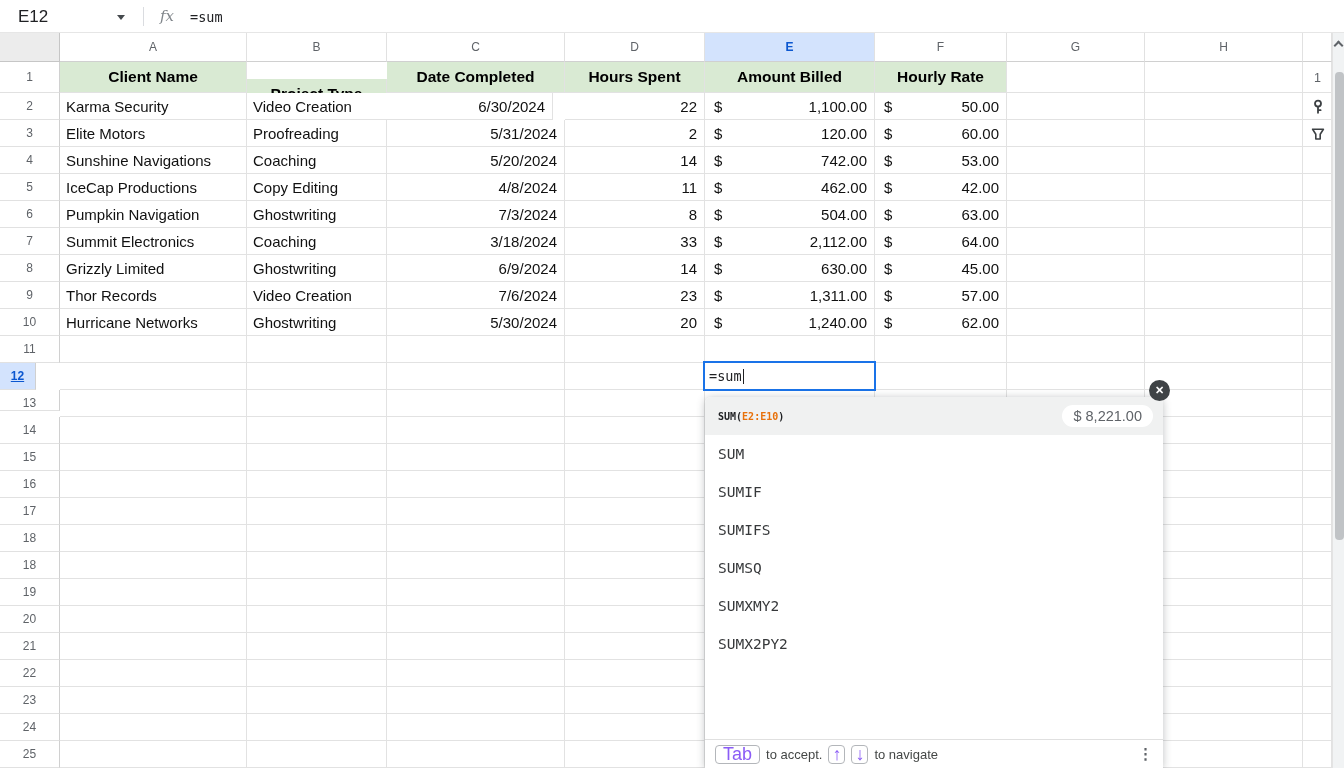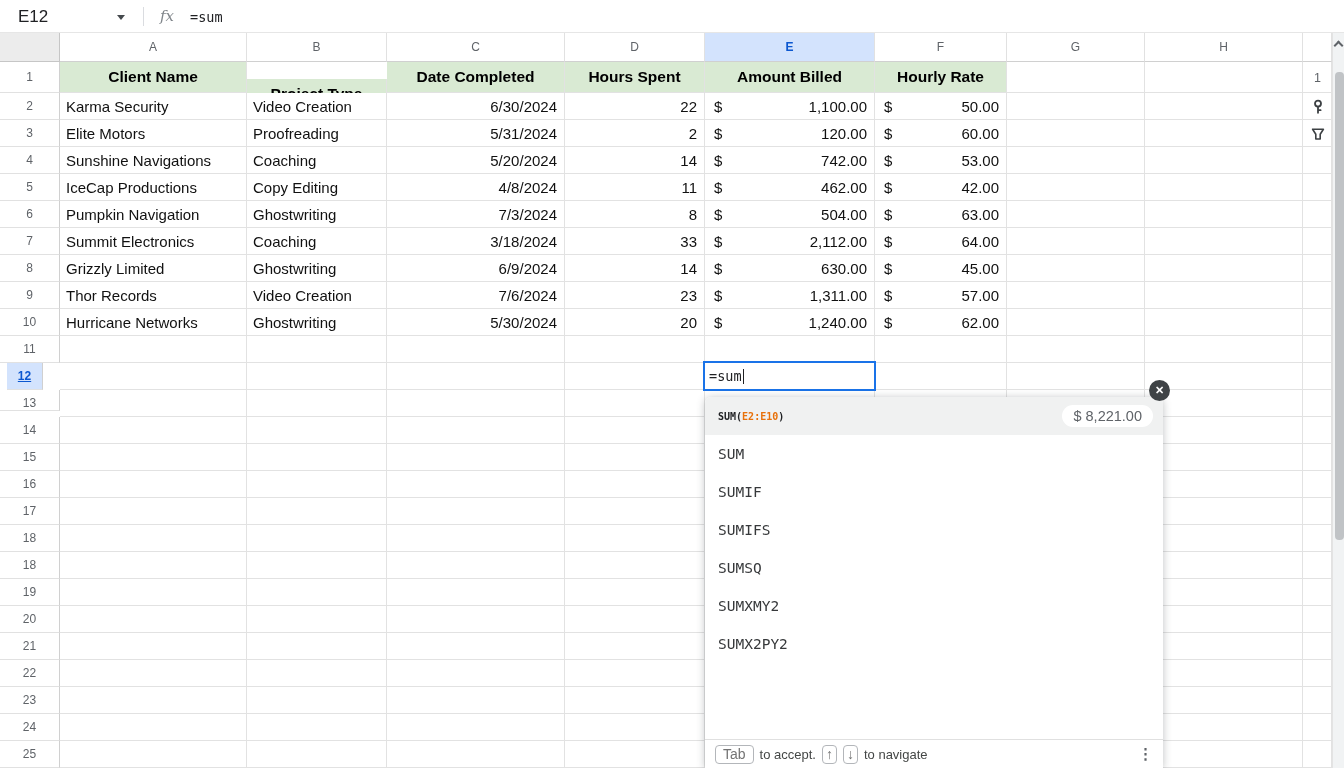--- a/index.html
+++ b/index.html
@@ -57,21 +57,21 @@
   #ac-top { height:38px; background:#f0f1f1; display:flex; align-items:center;
             justify-content:space-between; padding:0 10px 0 13px; }
   #ac-top .fname { font-family:"DejaVu Sans Mono", monospace; font-size:10px; font-weight:bold; color:#202124; }
   #ac-top .fname .range { color:var(--range-token); }
   #ac-pill { background:#fff; border-radius:14px; padding:3px 11px; font-size:14.5px; color:#5f6368; }
   .ac-item { height:38px; line-height:38px; padding-left:13px;
              font-family:"DejaVu Sans Mono", monospace; font-size:14.5px; color:#37393b; }
   #ac-footer { position:absolute; left:0; bottom:0; width:100%; height:29px; border-top:1px solid #e0e0e0;
                display:flex; align-items:center; padding:0 10px; gap:6px; font-size:13px; color:#444746; background:#fff; }
   .keycap { border:1px solid #b3b6ba; border-radius:4px; height:19px; line-height:17px;
-            padding:0 7px; font-size:14px; color:#737373; background:#fff; }
+            padding:0 7px; font-size:18px; color:#8b5cf6; background:#fff; }
   .keycap.arrow { padding:0 3px; }
   #ac-more { margin-left:auto; font-size:15px; font-weight:bold; color:#5f6368; letter-spacing:0; }
 
   #close-btn { position:absolute; left:1149px; top:380px; width:21px; height:21px; border-radius:50%;
                background:#3f4346; color:#fff; font-size:11px; display:flex; align-items:center;
                justify-content:center; z-index:9; font-weight:bold; }
 
   
   #vscroll { position:absolute; left:1332px; top:33px; width:12px; height:735px; background:#f1f3f4;
              border-left:1px solid #e3e3e3; z-index:4; }
@@ -109,21 +109,21 @@
       <div class="row-head" style="left: 0px; top: 93px; width: 60px; height: 27px; line-height: 27px;">2</div>
       <div class="row-head" style="left: 0px; top: 120px; width: 60px; height: 27px; line-height: 27px;">3</div>
       <div class="row-head" style="left: 0px; top: 147px; width: 60px; height: 27px; line-height: 27px;">4</div>
       <div class="row-head" style="left: 0px; top: 174px; width: 60px; height: 27px; line-height: 27px;">5</div>
       <div class="row-head" style="left: 0px; top: 201px; width: 60px; height: 27px; line-height: 27px;">6</div>
       <div class="row-head" style="left: 0px; top: 228px; width: 60px; height: 27px; line-height: 27px;">7</div>
       <div class="row-head" style="left: 0px; top: 255px; width: 60px; height: 27px; line-height: 27px;">8</div>
       <div class="row-head" style="left: 0px; top: 282px; width: 60px; height: 27px; line-height: 27px;">9</div>
       <div class="row-head" style="left: 0px; top: 309px; width: 60px; height: 27px; line-height: 27px;">10</div>
       <div class="row-head" style="left: 0px; top: 336px; width: 60px; height: 27px; line-height: 27px;">11</div>
-      <div class="row-head selected" style="left: 7px; top: 363px; width: 36px; height: 27px; line-height: 27px; text-decoration: underline;">12</div>
+      <div class="row-head selected" style="left: 0px; top: 363px; width: 36px; height: 27px; line-height: 27px; text-decoration: underline;">12</div>
       <div class="row-head" style="left: 0px; top: 390px; width: 60px; height: 21px; line-height: 27px;">13</div>
       <div class="row-head" style="left: 0px; top: 417px; width: 60px; height: 27px; line-height: 27px;">14</div>
       <div class="row-head" style="left: 0px; top: 444px; width: 60px; height: 27px; line-height: 27px;">15</div>
       <div class="row-head" style="left: 0px; top: 471px; width: 60px; height: 27px; line-height: 27px;">16</div>
       <div class="row-head" style="left: 0px; top: 498px; width: 60px; height: 27px; line-height: 27px;">17</div>
       <div class="row-head" style="left: 0px; top: 525px; width: 60px; height: 27px; line-height: 27px;">18</div>
       <div class="row-head" style="left: 0px; top: 552px; width: 60px; height: 27px; line-height: 27px;">18</div>
       <div class="row-head" style="left: 0px; top: 579px; width: 60px; height: 27px; line-height: 27px;">19</div>
       <div class="row-head" style="left: 0px; top: 606px; width: 60px; height: 27px; line-height: 27px;">20</div>
       <div class="row-head" style="left: 0px; top: 633px; width: 60px; height: 27px; line-height: 27px;">21</div>
@@ -135,21 +135,21 @@
       <div class="cell green" style="left: 247px; top: 62px; width: 140px; height: 31px; margin-top: 17px;">Project Type</div>
       <div class="cell green" style="left: 387px; top: 62px; width: 178px; height: 31px;">Date Completed</div>
       <div class="cell green" style="left: 565px; top: 62px; width: 140px; height: 31px;">Hours Spent</div>
       <div class="cell green" style="left: 705px; top: 62px; width: 170px; height: 31px;">Amount Billed</div>
       <div class="cell green" style="left: 875px; top: 62px; width: 132px; height: 31px;">Hourly Rate</div>
       <div class="cell" style="left: 1007px; top: 62px; width: 138px; height: 31px;"></div>
       <div class="cell" style="left: 1145px; top: 62px; width: 158px; height: 31px;"></div>
       <div class="cell" style="left: 1303px; top: 62px; width: 29px; height: 31px;"></div>
       <div class="cell txt" style="left: 60px; top: 93px; width: 187px; height: 27px;">Karma Security</div>
       <div class="cell txt" style="left: 247px; top: 93px; width: 140px; height: 27px;">Video Creation</div>
-      <div class="cell num" style="left: 387px; top: 93px; width: 178px; height: 27px;">6/30/2024</div>
+      <div class="cell num" style="left: 375px; top: 93px; width: 178px; height: 27px;">6/30/2024</div>
       <div class="cell num" style="left: 565px; top: 93px; width: 140px; height: 27px;">22</div>
       <div class="cell cur" style="left: 705px; top: 93px; width: 170px; height: 27px;">
         <span>$</span>
         <span>1,100.00</span>
       </div>
       <div class="cell cur" style="left: 875px; top: 93px; width: 132px; height: 27px;">
         <span>$</span>
         <span>50.00</span>
       </div>
       <div class="cell" style="left: 1007px; top: 93px; width: 138px; height: 27px;"></div>

